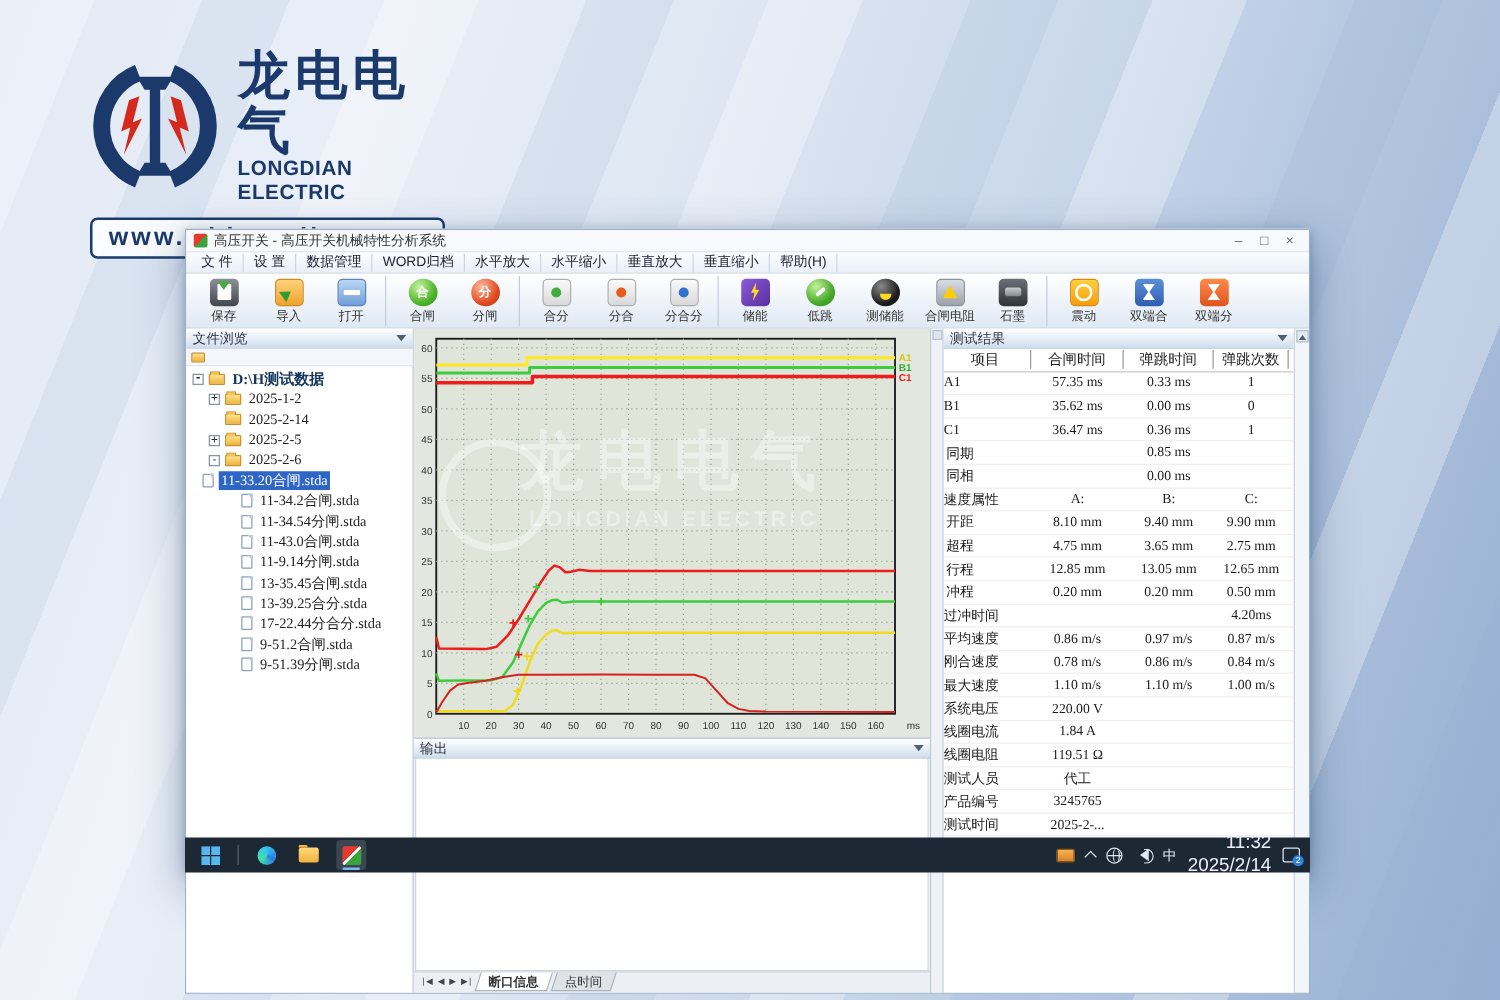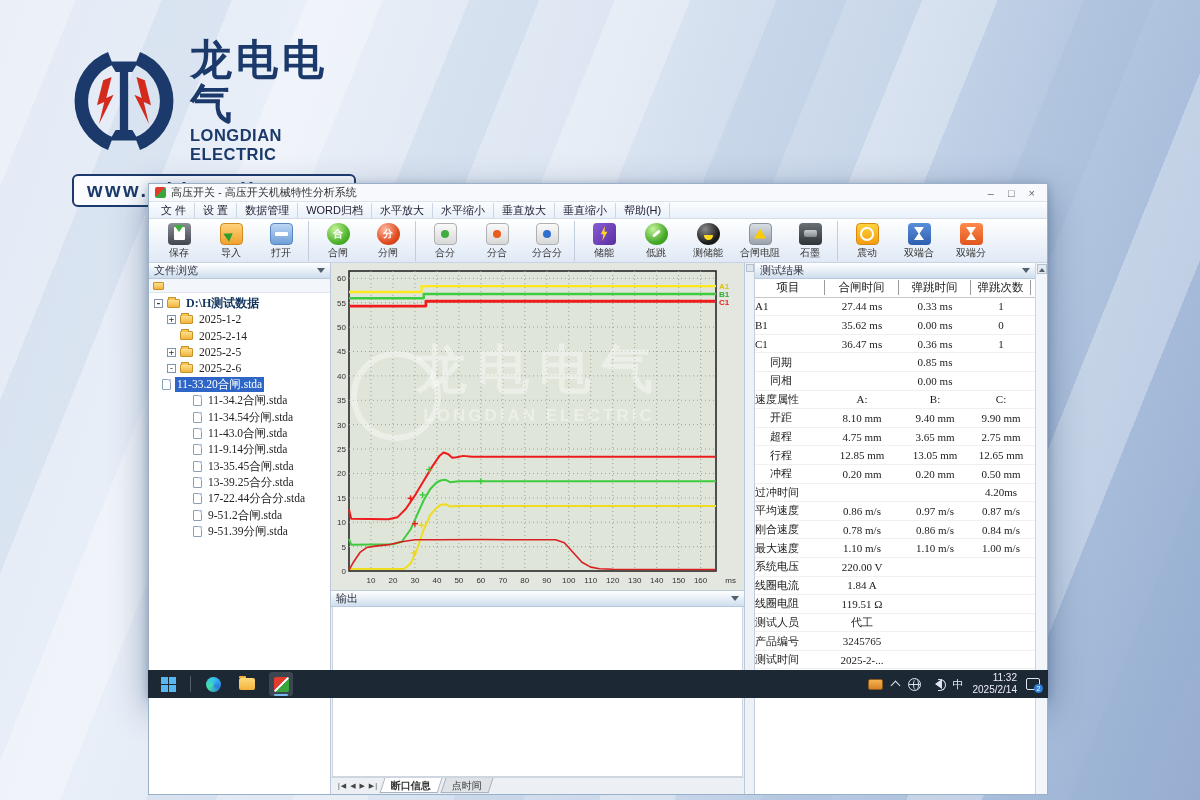--- a/index.html
+++ b/index.html
@@ -118,21 +118,21 @@
   .vscroll{ width:10px; background:#eef2f7; border-right:1px solid #c4cfdc; display:flex; flex-direction:column; align-items:center; }
   .vscroll .box{ width:8px; height:8px; background:#dfe6ee; border:1px solid #b4c0ce; margin-top:1px; }
   
   .results{ width:280px; background:#fff; display:flex; flex-direction:column; }
   .rtable{ flex:1; font-family:"Liberation Serif", serif; font-size:11px; color:#1a1a1a; overflow:hidden;
     position:relative;}
   .rrow{ display:flex; height:18.6px; align-items:center; border-bottom:1px solid #f0f0f0; }
   .rrow.head{ border-bottom:1px solid #c8c8c8; font-size:11.5px; }
   .rcell{ padding:0 3px; white-space:nowrap; overflow:hidden; }
   .c0{ width:70px; text-align:left; padding-left:0; }
-  .c0.ind{ padding-left:15px; }
+  .c0.ind{ padding-left:2px; }
   .c1{ width:74px; text-align:center; }
   .c2{ width:72px; text-align:center; }
   .c3{ width:60px; text-align:center; }
   .rrow.head .rcell{ border-right:1px solid #9a9a9a; text-align:center; }
   .winscroll{ width:12px; background:#f2f5f9; border-left:1px solid #ccd6e2; display:flex; flex-direction:column; align-items:center;}
   .winscroll .box{ width:10px; height:10px; background:#e2e9f1; border:1px solid #b4c0ce; margin-top:1px;
     display:flex; align-items:center; justify-content:center; }
   .winscroll .tri-up{ width:0; height:0; border:3px solid transparent; border-bottom:4px solid #51606f; margin-top:-2px;}
   
   .taskbar{ position:absolute; left:0; bottom:0; width:900px; height:28px; background:#1d2835;
@@ -149,21 +149,21 @@
   .tb-right{ display:flex; align-items:center; gap:9px; }
   .tray-orange{ width:15px; height:11px; background:linear-gradient(#f5b24e,#d8822a); border:1px solid #8a5a1a; border-radius:2px;}
   .chev{ width:7px; height:7px; border-left:1.6px solid #dfe6ef; border-top:1.6px solid #dfe6ef; transform:rotate(45deg); margin-top:3px;}
   .globe{ width:13px; height:13px; border:1.3px solid #dfe6ef; border-radius:50%; position:relative; overflow:hidden;}
   .globe::before{ content:""; position:absolute; left:0; right:0; top:5px; height:1.2px; background:#dfe6ef;}
   .globe::after{ content:""; position:absolute; left:4px; top:0; bottom:0; width:4px; border-left:1.2px solid #dfe6ef; border-right:1.2px solid #dfe6ef; border-radius:50%;}
   .vol{ width:0; height:0; border:5px solid transparent; border-right:7px solid #dfe6ef; position:relative; margin-right:2px;}
   .vol::after{ content:""; position:absolute; left:3px; top:-5px; width:7px; height:10px;
     border:1.4px solid #dfe6ef; border-left:none; border-radius:0 8px 8px 0; }
   .ime{ font-size:11px; color:#eef; }
-  .clock{ font-size:10px; line-height:1.25; text-align:right; color:#eef; }
+  .clock{ font-size:15px; line-height:1.25; text-align:right; color:#eef; }
   .notif{ width:14px; height:12px; border:1.3px solid #dfe6ef; border-radius:2px; position:relative; }
   .notif .badge{ position:absolute; right:-4px; bottom:-4px; min-width:9px; height:9px; background:#2f80d8;
     border-radius:50%; font-size:7px; line-height:9px; text-align:center; color:#fff; }
 </style>
 </head>
 <body>
 
 <div class="brand">
   <div class="brand-top">
     <svg class="brand-mark" viewBox="0 0 100 100">
@@ -479,21 +479,21 @@
         </div>
         <div class="rtable">
             <div class="rrow head">
               <span class="rcell c0">项目</span>
               <span class="rcell c1">合闸时间</span>
               <span class="rcell c2">弹跳时间</span>
               <span class="rcell c3">弹跳次数</span>
             </div>
             <div class="rrow">
               <span class="rcell c0">A1</span>
-              <span class="rcell c1">27.44 ms</span>
+              <span class="rcell c1">57.35 ms</span>
               <span class="rcell c2">0.33 ms</span>
               <span class="rcell c3">1</span>
             </div>
             <div class="rrow">
               <span class="rcell c0">B1</span>
               <span class="rcell c1">35.62 ms</span>
               <span class="rcell c2">0.00 ms</span>
               <span class="rcell c3">0</span>
             </div>
             <div class="rrow">

